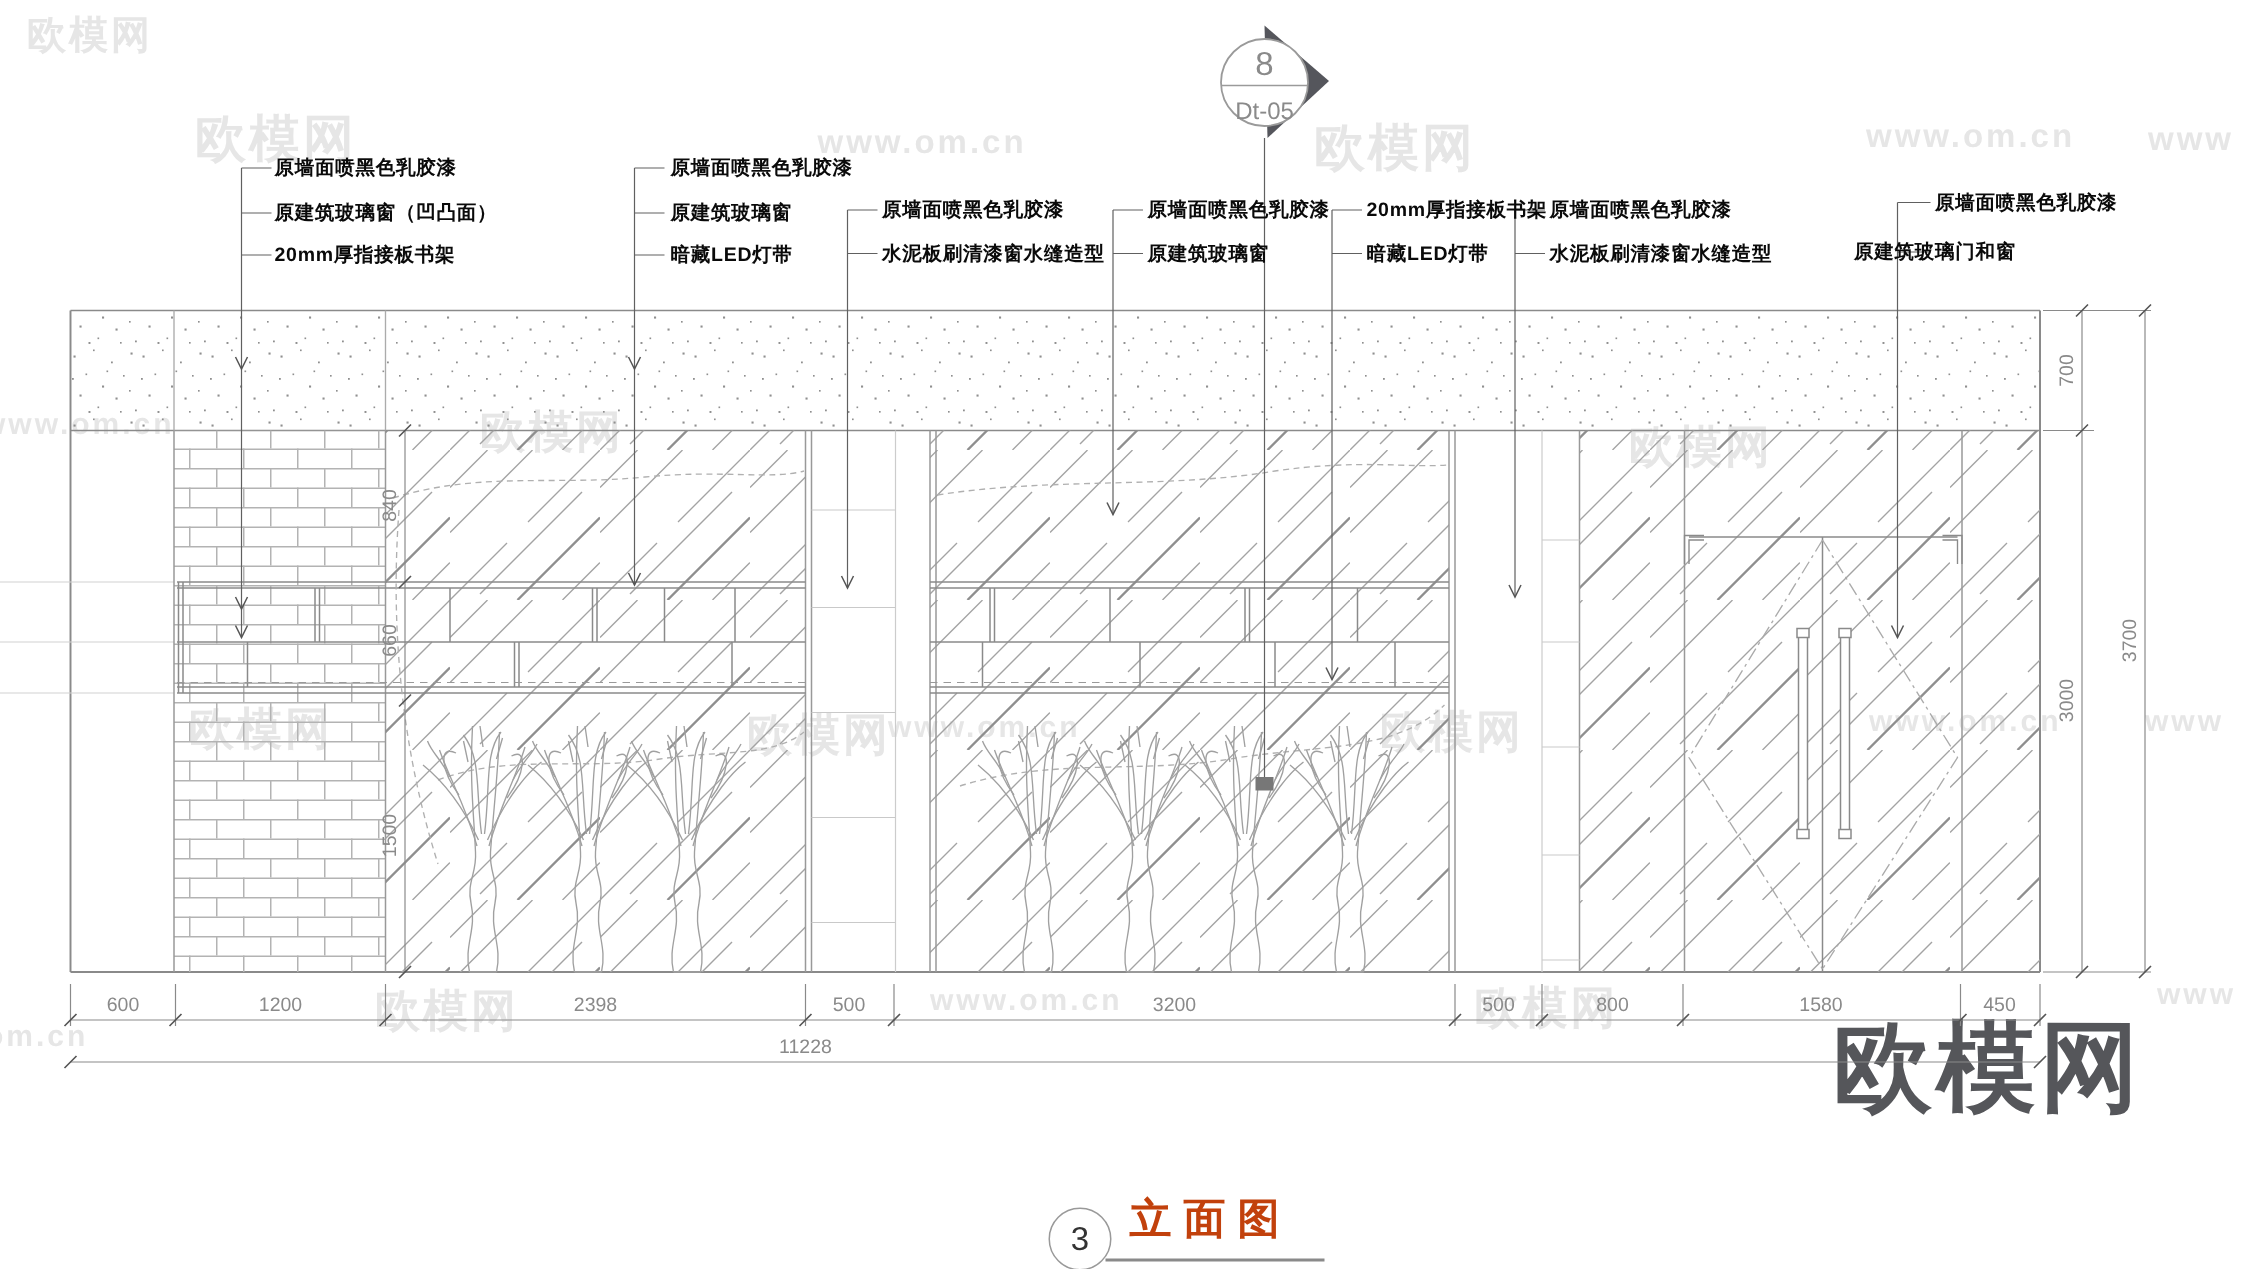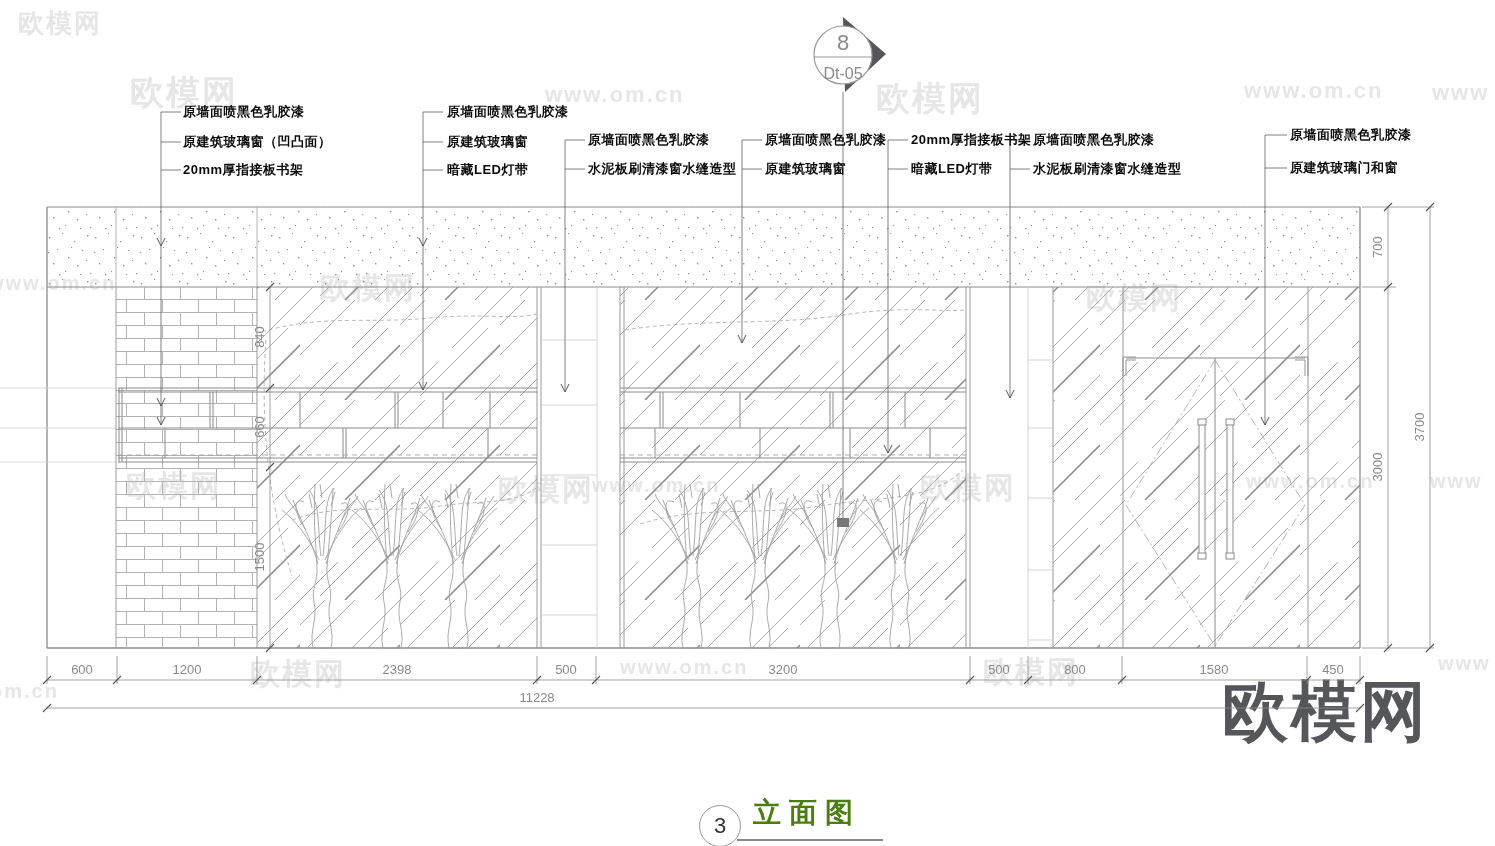--- a/index.html
+++ b/index.html
@@ -15,21 +15,21 @@
   svg.draw{position:absolute;left:0;top:0;z-index:1;}
   .lbl{
     position:absolute;font-size:13px;font-weight:bold;color:#0a0a0a;
     white-space:nowrap;z-index:2;letter-spacing:0.5px;line-height:16px;
   }
   .title-circle{
     position:absolute;left:699px;top:805px;width:40px;height:40px;border:1.3px solid #999;
     border-radius:50%;text-align:center;line-height:40px;font-size:22px;color:#333;z-index:2;
   }
   .title-text{
-    position:absolute;left:753px;top:795px;font-size:28px;font-weight:bold;color:#4d7c0f;
+    position:absolute;left:753px;top:795px;font-size:28px;font-weight:bold;color:#c2410c;
     letter-spacing:8px;z-index:2;line-height:1.3;
   }
   .title-underline{position:absolute;left:737px;top:839px;width:146px;height:2px;background:#8a8a8a;z-index:2;}
 </style>
 </head>
 <body>
 
 <div class="canvas">
 
   <div id="wm-layer">
@@ -261,19 +261,19 @@
   <div class="lbl" style="left:765px;top:132px">原墙面喷黑色乳胶漆</div>
   <div class="lbl" style="left:765px;top:161px">原建筑玻璃窗</div>
 
   <div class="lbl" style="left:911px;top:132px">20mm厚指接板书架</div>
   <div class="lbl" style="left:911px;top:161px">暗藏LED灯带</div>
 
   <div class="lbl" style="left:1033px;top:132px">原墙面喷黑色乳胶漆</div>
   <div class="lbl" style="left:1033px;top:161px">水泥板刷清漆窗水缝造型</div>
 
   <div class="lbl" style="left:1290px;top:127px">原墙面喷黑色乳胶漆</div>
-  <div class="lbl" style="left:1290px;top:160px">原建筑玻璃门和窗</div>
+  <div class="lbl" style="left:1236px;top:160px">原建筑玻璃门和窗</div>
 
   <div class="title-circle">3</div>
   <div class="title-text">立面图</div>
   <div class="title-underline"></div>
 
 </div>
 
 </body></html>

